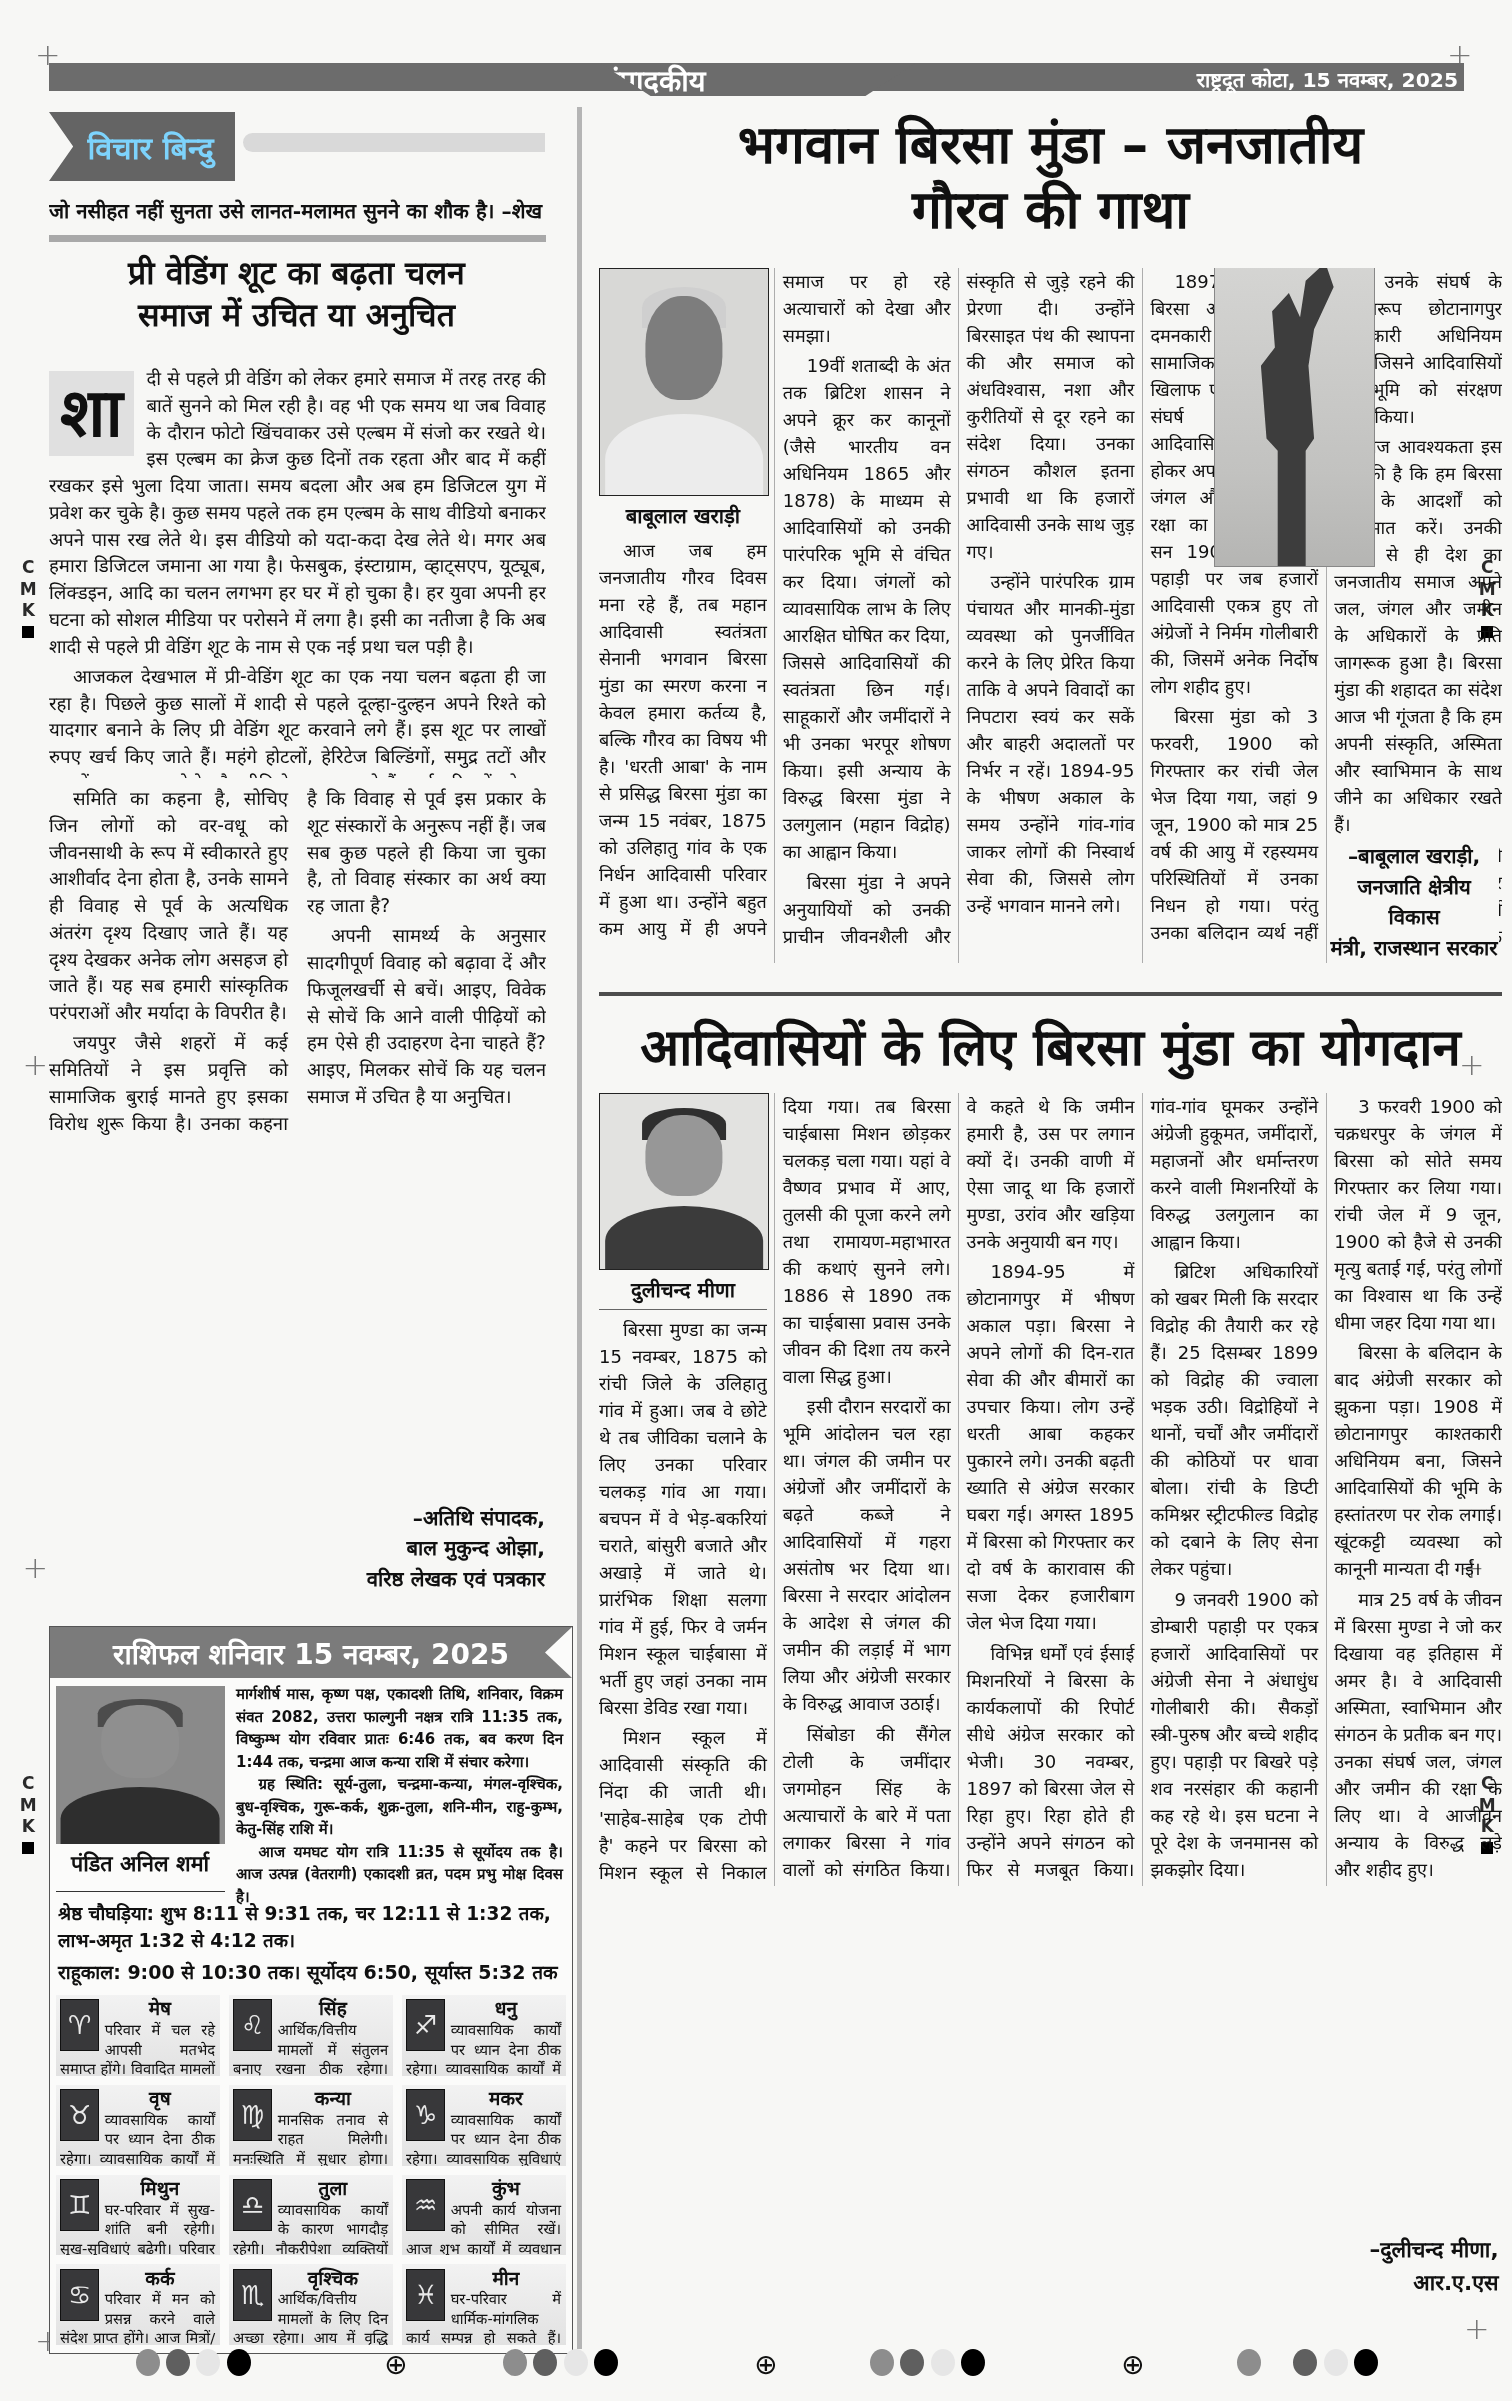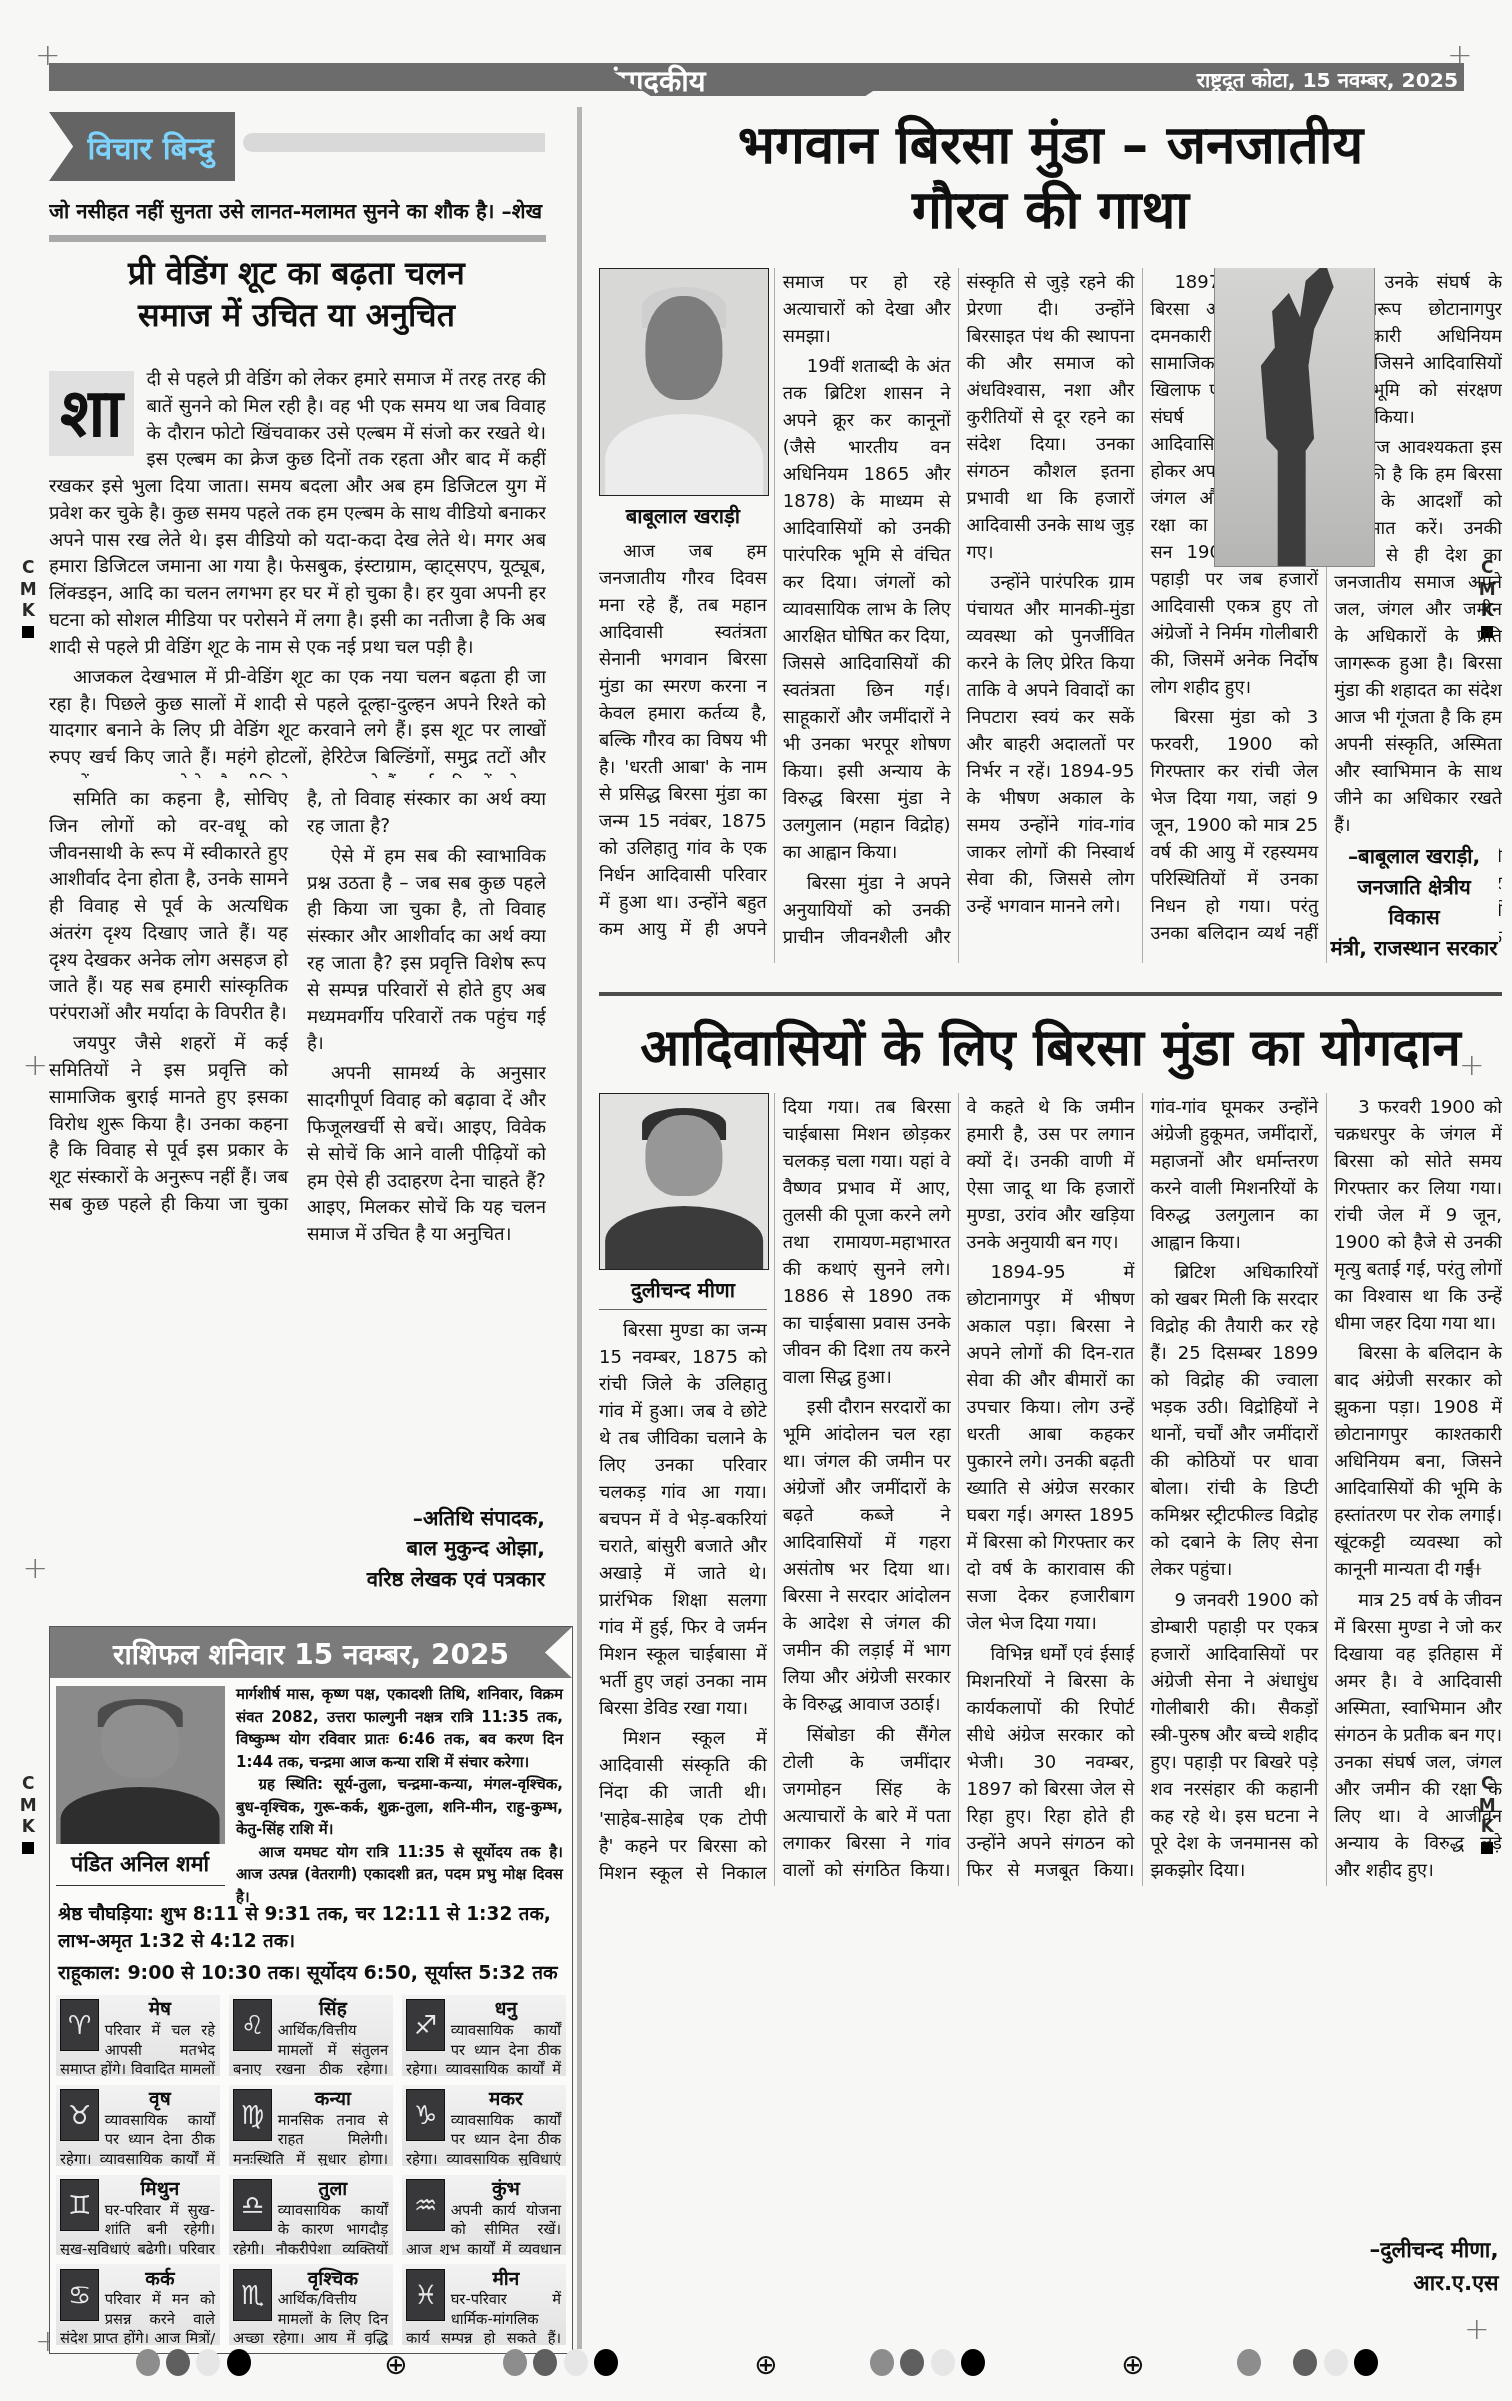--- a/index.html
+++ b/index.html
@@ -32,21 +32,21 @@
           font-size:18.6px;line-height:1.44;text-align:justify;column-count:2;column-gap:19px;}
   .byline-a{position:absolute;left:274px;top:1503px;width:271px;text-align:right;font-size:20.3px;font-weight:800;line-height:1.5;}
   
   .horo{position:absolute;left:49px;top:1626px;width:522px;height:726px;border:1.7px solid #555;background:#fbfbfa;}
   .horo-band{position:absolute;left:0;top:0;width:100%;height:51px;background:#7b7b7b;
              clip-path:polygon(0 0,100% 0,calc(100% - 27px) 50%,100% 100%,0 100%);
              display:flex;align-items:center;justify-content:center;}
   .horo-band span{color:#fff;font-size:28px;font-weight:800;}
   .pphoto{position:absolute;left:5.6px;top:59px;width:169px;height:158px;background:#8a8a8a;overflow:hidden;}
   .pname{position:absolute;left:5.6px;top:221px;width:169px;text-align:center;font-size:21.5px;font-weight:800;
-         border-bottom:1.7px solid #333;padding-bottom:8px;}
+         border-bottom:1.7px solid #333;padding-bottom:14px;}
   .panchang{position:absolute;left:186px;top:56px;width:327px;font-size:15px;font-weight:600;line-height:1.5;text-align:justify;}
   .pl2{text-indent:22.6px;}
   .chogh{position:absolute;left:8px;top:274px;width:506px;font-size:18.6px;font-weight:600;line-height:1.45;}
   .rahu{position:absolute;left:8px;top:332px;width:506px;font-size:19px;font-weight:700;}
   .zgrid{position:absolute;left:5.6px;top:368px;width:510px;height:350px;display:grid;
          grid-template-columns:repeat(3,1fr);grid-template-rows:repeat(4,1fr);gap:9px;}
   .zcell{background:linear-gradient(#f2f2f2,#e2e2e2);padding:3.4px 4.5px;overflow:hidden;font-size:14.7px;line-height:1.32;text-align:justify;}
   .zicon{float:left;width:37px;height:50px;background:#38383a;color:#e9e9e9;font-size:26px;
          display:flex;align-items:center;justify-content:center;margin:1.1px 5.6px 1.1px 0;border:1.1px solid #111;}
   .zname{text-align:center;font-size:19px;font-weight:800;line-height:1.15;}
@@ -133,21 +133,20 @@
   <div>समाज में उचित या अनुचित</div>
 </div>
 <div class="body-a">
   <div class="dropcap">शा</div>
   <p style="text-indent:0;">दी से पहले प्री वेडिंग को लेकर हमारे समाज में तरह तरह की बातें सुनने को मिल रही है। वह भी एक समय था जब विवाह के दौरान फोटो खिंचवाकर उसे एल्बम में संजो कर रखते थे। इस एल्बम का क्रेज कुछ दिनों तक रहता और बाद में कहीं रखकर इसे भुला दिया जाता। समय बदला और अब हम डिजिटल युग में प्रवेश कर चुके है। कुछ समय पहले तक हम एल्बम के साथ वीडियो बनाकर अपने पास रख लेते थे। इस वीडियो को यदा-कदा देख लेते थे। मगर अब हमारा डिजिटल जमाना आ गया है। फेसबुक, इंस्टाग्राम, व्हाट्सएप, यूट्यूब, लिंक्डइन, आदि का चलन लगभग हर घर में हो चुका है। हर युवा अपनी हर घटना को सोशल मीडिया पर परोसने में लगा है। इसी का नतीजा है कि अब शादी से पहले प्री वेडिंग शूट के नाम से एक नई प्रथा चल पड़ी है।</p>
   <p>आजकल देखभाल में प्री-वेडिंग शूट का एक नया चलन बढ़ता ही जा रहा है। पिछले कुछ सालों में शादी से पहले दूल्हा-दुल्हन अपने रिश्ते को यादगार बनाने के लिए प्री वेडिंग शूट करवाने लगे हैं। इस शूट पर लाखों रुपए खर्च किए जाते हैं। महंगे होटलों, हेरिटेज बिल्डिंगों, समुद्र तटों और पहाड़ों पर जाकर फोटो और वीडियो बनवाए जाते हैं। कई परिवारों को यह खर्च भारी पड़ता है, पर दिखावे की होड़ में सब शामिल होते जा रहे हैं। शादी के मुख्य दिन इसे बड़ी स्क्रीन पर एक शॉर्ट फिल्म के रूप में पेश किया जाता है और सोशल मीडिया पर भी चढ़ा दिया जाता है।</p>
 </div>
 <div class="body-b">
   <p>समिति का कहना है, सोचिए जिन लोगों को वर-वधू को जीवनसाथी के रूप में स्वीकारते हुए आशीर्वाद देना होता है, उनके सामने ही विवाह से पूर्व के अत्यधिक अंतरंग दृश्य दिखाए जाते हैं। यह दृश्य देखकर अनेक लोग असहज हो जाते हैं। यह सब हमारी सांस्कृतिक परंपराओं और मर्यादा के विपरीत है।</p>
   <p>जयपुर जैसे शहरों में कई समितियों ने इस प्रवृत्ति को सामाजिक बुराई मानते हुए इसका विरोध शुरू किया है। उनका कहना है कि विवाह से पूर्व इस प्रकार के शूट संस्कारों के अनुरूप नहीं हैं। जब सब कुछ पहले ही किया जा चुका है, तो विवाह संस्कार का अर्थ क्या रह जाता है?</p>
-  <p>ऐसे में हम सब की स्वाभाविक प्रश्न उठता है – जब सब कुछ पहले ही किया जा चुका है, तो विवाह संस्कार और आशीर्वाद का अर्थ क्या रह जाता है? इस प्रवृत्ति विशेष रूप से सम्पन्न परिवारों से होते हुए अब मध्यमवर्गीय परिवारों तक पहुंच गई है।</p>
   <p>अपनी सामर्थ्य के अनुसार सादगीपूर्ण विवाह को बढ़ावा दें और फिजूलखर्ची से बचें। आइए, विवेक से सोचें कि आने वाली पीढ़ियों को हम ऐसे ही उदाहरण देना चाहते हैं? आइए, मिलकर सोचें कि यह चलन समाज में उचित है या अनुचित।</p>
 </div>
 <div class="byline-a">
   <div>–अतिथि संपादक,</div>
   <div>बाल मुकुन्द ओझा,</div>
   <div>वरिष्ठ लेखक एवं पत्रकार</div>
 </div>
 
 <div class="horo">
   <div class="horo-band">

